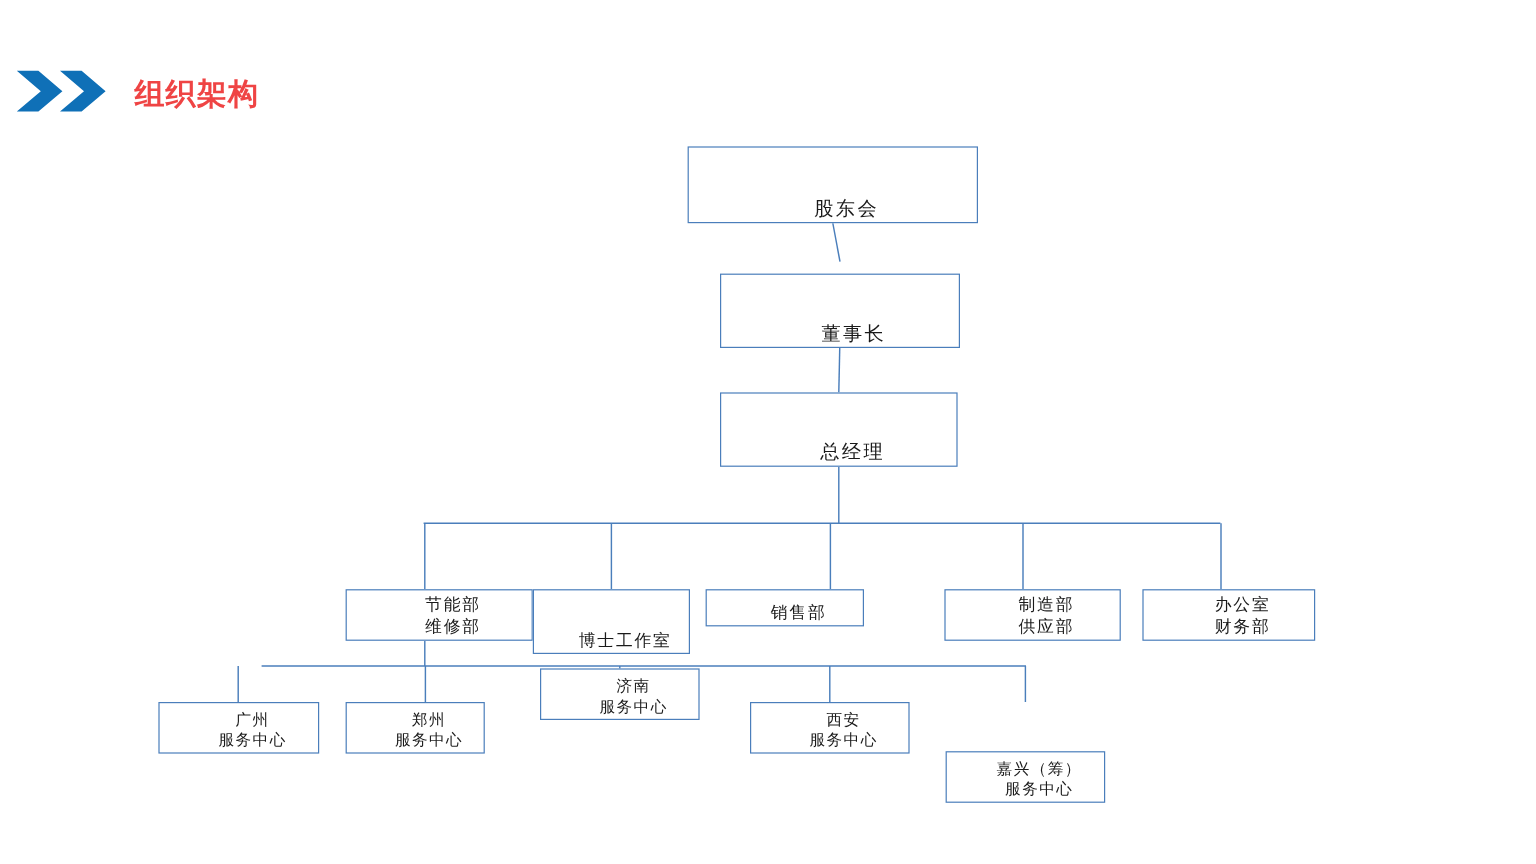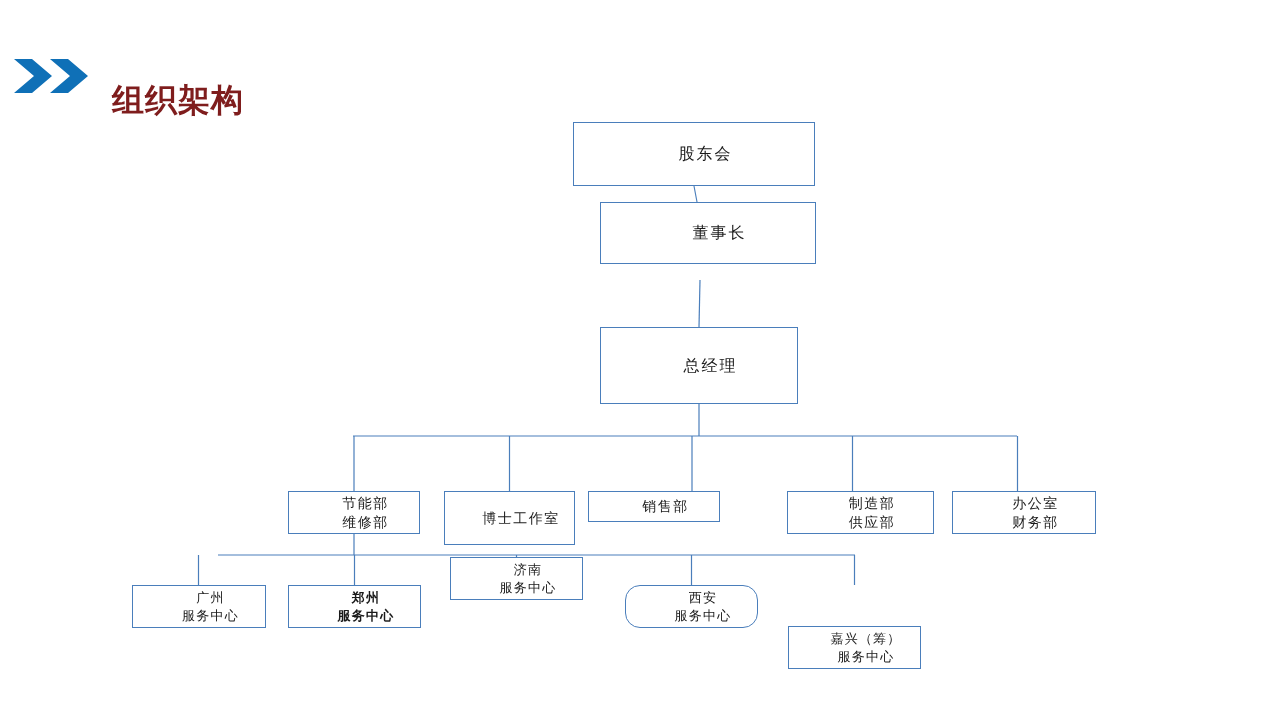--- a/index.html
+++ b/index.html
@@ -27,27 +27,26 @@
     position: absolute;
     left: 12px;
     top: 58px;
     width: 78px;
     height: 36px;
   }
   #page-title {
     position: absolute;
     left: 112px;
     top: 62px;
-    font-size: 32px;
+    font-size: 25px;
     font-weight: bold;
     letter-spacing: 1px;
-    color: #7f1d1d;
+    color: #ef4444;
     white-space: nowrap;
     font-family: "DejaVu Sans", "Liberation Sans", sans-serif;
-    margin-top: 17px;
   }
 
   
   #org-chart {
     position: absolute;
     left: 0;
     top: 0;
     width: 1280px;
     height: 720px;
   }
@@ -61,21 +60,21 @@
 
   .node {
     position: absolute;
     box-sizing: border-box;
     border: 1px solid #4a7ebb;
     background: #ffffff;
     color: #1a1a1a;
     display: flex;
     flex-direction: column;
     align-items: center;
-    justify-content: center;
+    justify-content: flex-end;
     text-align: center;
     letter-spacing: 2px;
     font-family: "DejaVu Sans", "Liberation Sans", sans-serif;
     padding-left: 23px;
   }
   .node .line {
     display: block;
     line-height: 1.35;
     white-space: nowrap;
   }
@@ -115,27 +114,27 @@
       <line x1="198.5" y1="555" x2="198.5" y2="585" stroke="#4a7ebb" stroke-width="1.2"></line>
       <line x1="354.5" y1="555" x2="354.5" y2="585" stroke="#4a7ebb" stroke-width="1.2"></line>
       <line x1="516.5" y1="555" x2="516.5" y2="585" stroke="#4a7ebb" stroke-width="1.2"></line>
       <line x1="691.5" y1="555" x2="691.5" y2="585" stroke="#4a7ebb" stroke-width="1.2"></line>
       <line x1="854.5" y1="555" x2="854.5" y2="585" stroke="#4a7ebb" stroke-width="1.2"></line>
     </svg>
   <div id="node-layer">
       <div class="node level-1" style="left: 573px; top: 122px; width: 242px; height: 64px; border-color: rgb(74, 126, 187);">
         <span class="line">股东会</span>
       </div>
-      <div class="node level-2" style="left: 600px; top: 202px; width: 216px; height: 62px; border-color: rgb(74, 126, 187);">
+      <div class="node level-2" style="left: 600px; top: 228px; width: 200px; height: 62px; border-color: rgb(74, 126, 187);">
         <span class="line">董事长</span>
       </div>
-      <div class="node level-3" style="left: 600px; top: 327px; width: 198px; height: 77px; border-color: rgb(74, 126, 187);">
+      <div class="node level-3" style="left: 600px; top: 327px; width: 198px; height: 62px; border-color: rgb(74, 126, 187);">
         <span class="line">总经理</span>
       </div>
-      <div class="node level-4" style="left: 288px; top: 491px; width: 132px; height: 43px; border-color: rgb(74, 126, 187);">
+      <div class="node level-4" style="left: 288px; top: 491px; width: 156px; height: 43px; border-color: rgb(74, 126, 187);">
         <span class="line">节能部</span>
         <span class="line">维修部</span>
       </div>
       <div class="node level-4" style="left: 444px; top: 491px; width: 131px; height: 54px; border-color: rgb(74, 126, 187);">
         <span class="line">博士工作室</span>
       </div>
       <div class="node level-4" style="left: 588px; top: 491px; width: 132px; height: 31px; border-color: rgb(74, 126, 187);">
         <span class="line">销售部</span>
       </div>
       <div class="node level-4" style="left: 787px; top: 491px; width: 147px; height: 43px; border-color: rgb(74, 126, 187);">
@@ -143,29 +142,29 @@
         <span class="line">供应部</span>
       </div>
       <div class="node level-4" style="left: 952px; top: 491px; width: 144px; height: 43px; border-color: rgb(74, 126, 187);">
         <span class="line">办公室</span>
         <span class="line">财务部</span>
       </div>
       <div class="node level-5" style="left: 132px; top: 585px; width: 134px; height: 43px; border-color: rgb(74, 126, 187);">
         <span class="line">广州</span>
         <span class="line">服务中心</span>
       </div>
-      <div class="node level-5" style="left: 288px; top: 585px; width: 133px; height: 43px; border-color: rgb(74, 126, 187); font-weight: bold;">
+      <div class="node level-5" style="left: 288px; top: 585px; width: 116px; height: 43px; border-color: rgb(74, 126, 187);">
         <span class="line">郑州</span>
         <span class="line">服务中心</span>
       </div>
       <div class="node level-5" style="left: 450px; top: 557px; width: 133px; height: 43px; border-color: rgb(74, 126, 187);">
         <span class="line">济南</span>
         <span class="line">服务中心</span>
       </div>
-      <div class="node level-5" style="left: 625px; top: 585px; width: 133px; height: 43px; border-color: rgb(74, 126, 187); border-radius: 15px;">
+      <div class="node level-5" style="left: 625px; top: 585px; width: 133px; height: 43px; border-color: rgb(74, 126, 187);">
         <span class="line">西安</span>
         <span class="line">服务中心</span>
       </div>
       <div class="node level-5" style="left: 788px; top: 585px; width: 133px; height: 43px; border-color: rgb(74, 126, 187); margin-top: 41px;">
         <span class="line">嘉兴（筹）</span>
         <span class="line">服务中心</span>
       </div>
     </div>
 </div>
 

